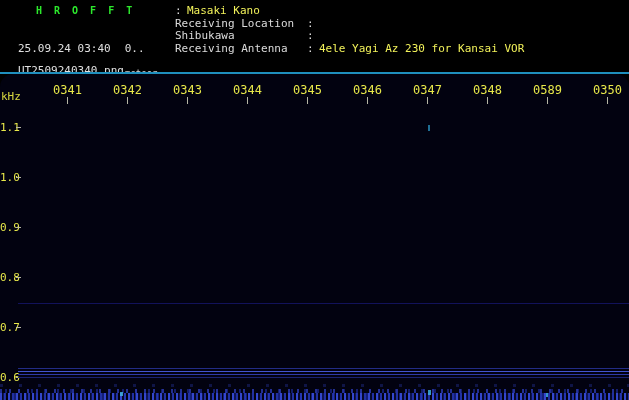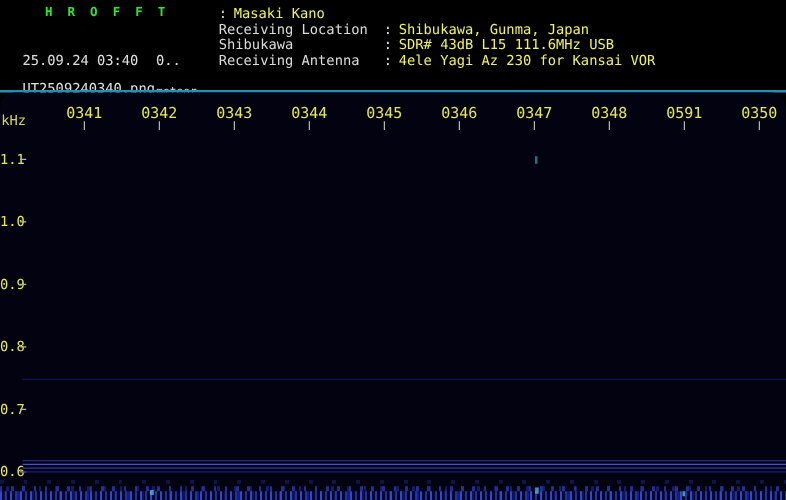--- a/index.html
+++ b/index.html
@@ -76,26 +76,24 @@
   </div>
 
   <div class="info-block">
     <div class="info-row">
       <span class="isep">:</span>
       <span class="ival">Masaki Kano</span>
     </div>
     <div class="info-row">
       <span class="ilbl">Receiving Location</span>
       <span class="isep">:</span>
-      <span class="ival">Shibukawa, Gunma, Japan</span>
     </div>
     <div class="info-row">
       <span class="ilbl">Shibukawa</span>
       <span class="isep">:</span>
-      <span class="ival">SDR# 43dB L15 111.6MHz USB</span>
     </div>
     <div class="info-row">
       <span class="ilbl">Receiving Antenna</span>
       <span class="isep">:</span>
       <span class="ival">4ele Yagi Az 230 for Kansai VOR</span>
     </div>
   </div>
 
   <div class="separator"></div>
 
@@ -104,21 +102,21 @@
     <div class="khz">kHz</div>
 
     <div class="xt" style="left:53px">0341</div>
     <div class="xt" style="left:113px">0342</div>
     <div class="xt" style="left:173px">0343</div>
     <div class="xt" style="left:233px">0344</div>
     <div class="xt" style="left:293px">0345</div>
     <div class="xt" style="left:353px">0346</div>
     <div class="xt" style="left:413px">0347</div>
     <div class="xt" style="left:473px">0348</div>
-    <div class="xt" style="left:533px">0591</div>
+    <div class="xt" style="left:533px">0589</div>
     <div class="xt" style="left:593px">0350</div>
 
     <div class="xtick" style="left:67px"></div>
     <div class="xtick" style="left:127px"></div>
     <div class="xtick" style="left:187px"></div>
     <div class="xtick" style="left:247px"></div>
     <div class="xtick" style="left:307px"></div>
     <div class="xtick" style="left:367px"></div>
     <div class="xtick" style="left:427px"></div>
     <div class="xtick" style="left:487px"></div>

